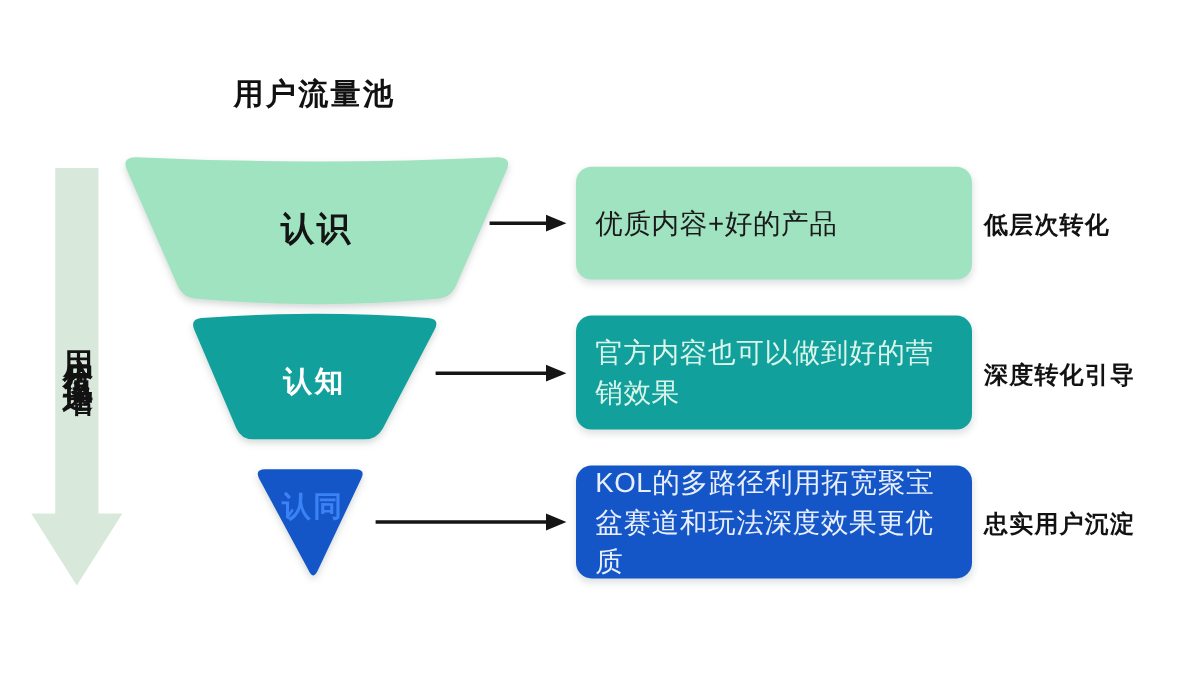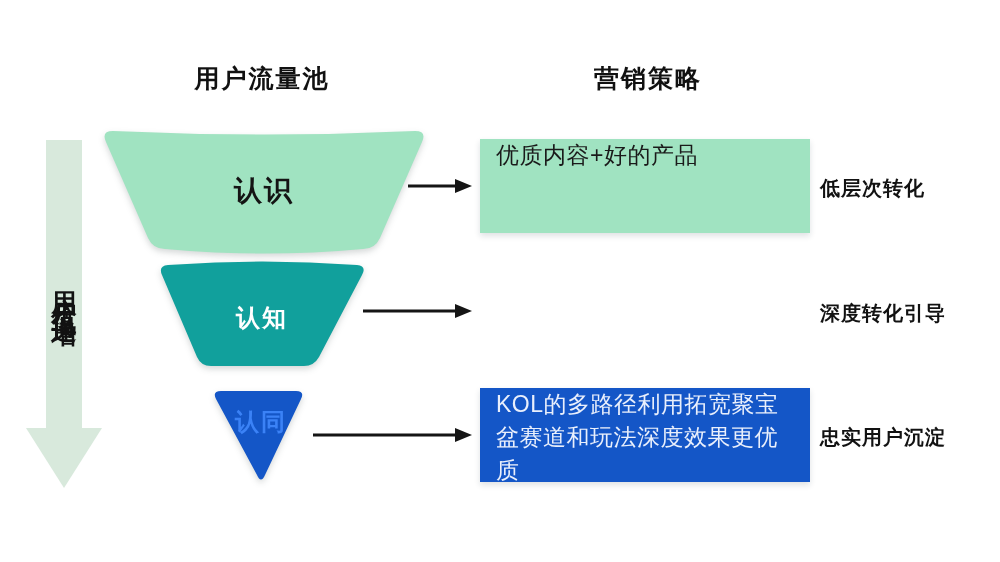--- a/index.html
+++ b/index.html
@@ -35,22 +35,22 @@
   .funnel-shape{filter:drop-shadow(0 3px 3px rgba(20,40,40,.18));}
 
   .funnel-label{
     position:absolute;z-index:2;text-align:center;font-weight:800;letter-spacing:2px;
   }
   .fl-1{left:214px;top:172px;width:100px;font-size:28px;}
   .fl-2{left:212px;top:302px;width:100px;font-size:24px;}
   .fl-3{left:216px;top:406px;width:90px;font-size:24px;}
 
   .strategy-box{
-    position:absolute;left:480px;width:330px;border-radius:0;z-index:2;
-    display:flex;padding:0 16px;box-sizing:border-box;
+    position:absolute;left:480px;width:330px;border-radius:13px;z-index:2;
+    display:flex;align-items:center;padding:0 16px;box-sizing:border-box;
     font-size:23px;font-weight:500;line-height:33px;letter-spacing:.5px;
     box-shadow:0 3px 6px rgba(20,40,60,.14);
   }
   .sb-1{top:139px;height:94px;}
   .sb-2{top:263px;height:95px;}
   .sb-3{top:388px;height:94px;}
 
   .outcome-label{
     position:absolute;left:820px;width:178px;z-index:2;
     font-size:20px;font-weight:800;color:#121212;line-height:28px;letter-spacing:1px;
@@ -58,21 +58,20 @@
   .ol-1{top:174px;}
   .ol-2{top:299px;}
   .ol-3{top:423px;}
 </style>
 </head>
 <body>
 
 <div class="canvas">
 
   <h1 class="title title-left">用户流量池</h1>
-  <h1 class="title title-right">营销策略</h1>
 
   <div class="axis-body" style="background-color: rgb(216, 233, 220);"></div>
   <div class="axis-head" style="border-top-color: rgb(216, 233, 220);"></div>
   <div class="axis-text-wrap">
     <span class="axis-text" style="color: rgb(18, 18, 18);">用户价值递增</span>
   </div>
 
   <svg class="funnel-svg" width="1000" height="562" viewBox="0 0 1000 562">
     <path class="funnel-shape" d="M 113 131 Q 264 138 415 131 Q 427 131 422 142 L 380 238 Q 375 249 363 249 Q 264 258 165 249 Q 153 249 148 238 L 106 142 Q 101 131 113 131 Z" fill="#a0e3c1"></path>
     <path class="funnel-shape" d="M 168 265 Q 262 258 357 265 Q 367 266 362 275 L 319 357 Q 314 366 304 366 L 211 366 Q 201 366 197 357 L 162 275 Q 158 266 168 265 Z" fill="#11a09c"></path>
@@ -88,20 +87,23 @@
     <polygon points="455,428 472,435 455,442" fill="#151515"></polygon>
   </svg>
 
   <div class="funnel-label fl-1" style="color: rgb(20, 20, 20);">认识</div>
   <div class="funnel-label fl-2" style="color: rgb(255, 255, 255);">认知</div>
   <div class="funnel-label fl-3" style="color: #3b82f6;">认同</div>
 
   <div class="strategy-box sb-1" style="background-color: rgb(160, 227, 193);">
     <span style="color: rgb(26, 26, 26);">优质内容+好的产品</span>
   </div>
+  <div class="strategy-box sb-2" style="background-color: rgb(17, 160, 156);">
+    <span style="color: rgb(220, 245, 234);">官方内容也可以做到好的营销效果</span>
+  </div>
   <div class="strategy-box sb-3" style="background-color: rgb(20, 86, 199);">
     <span style="color: rgb(233, 239, 252);">KOL的多路径利用拓宽聚宝盆赛道和玩法深度效果更优质</span>
   </div>
 
   <div class="outcome-label ol-1">低层次转化</div>
   <div class="outcome-label ol-2">深度转化引导</div>
   <div class="outcome-label ol-3">忠实用户沉淀</div>
 
 </div>
 

